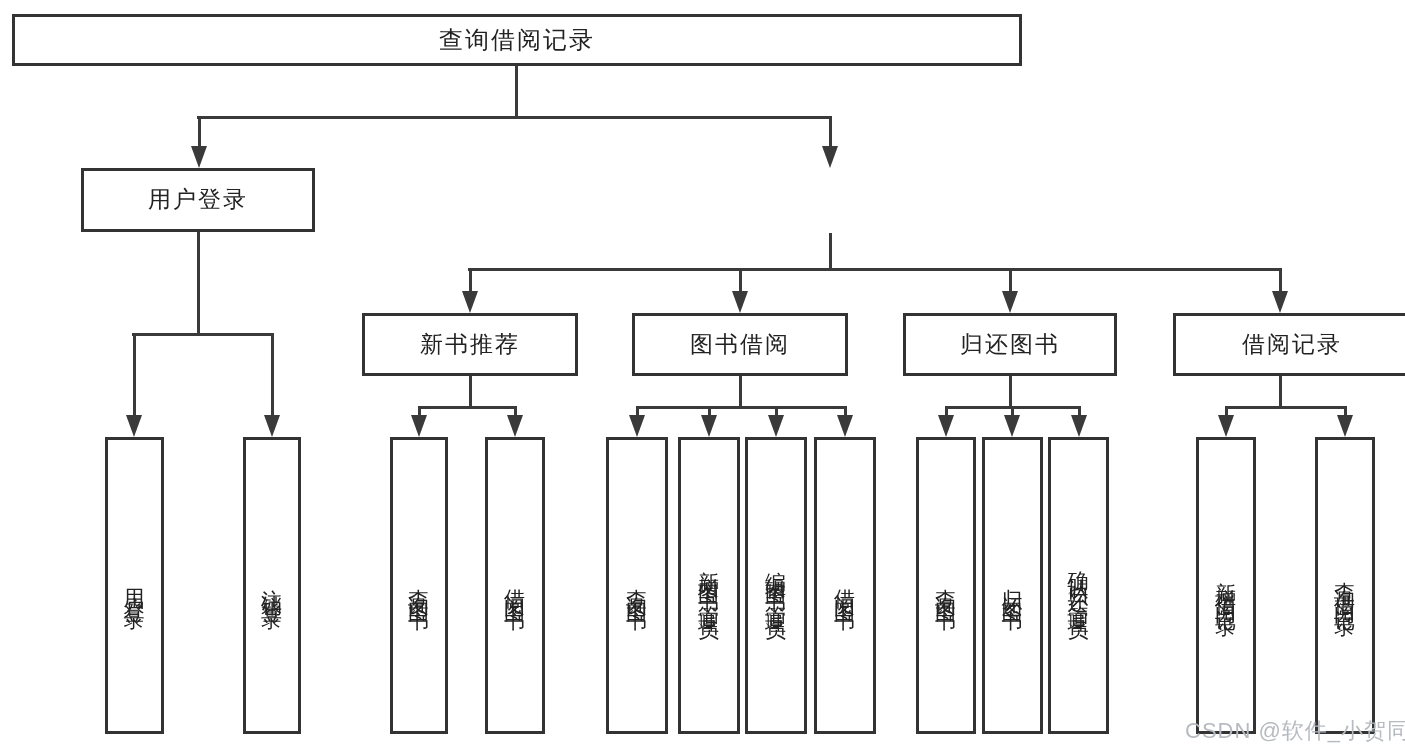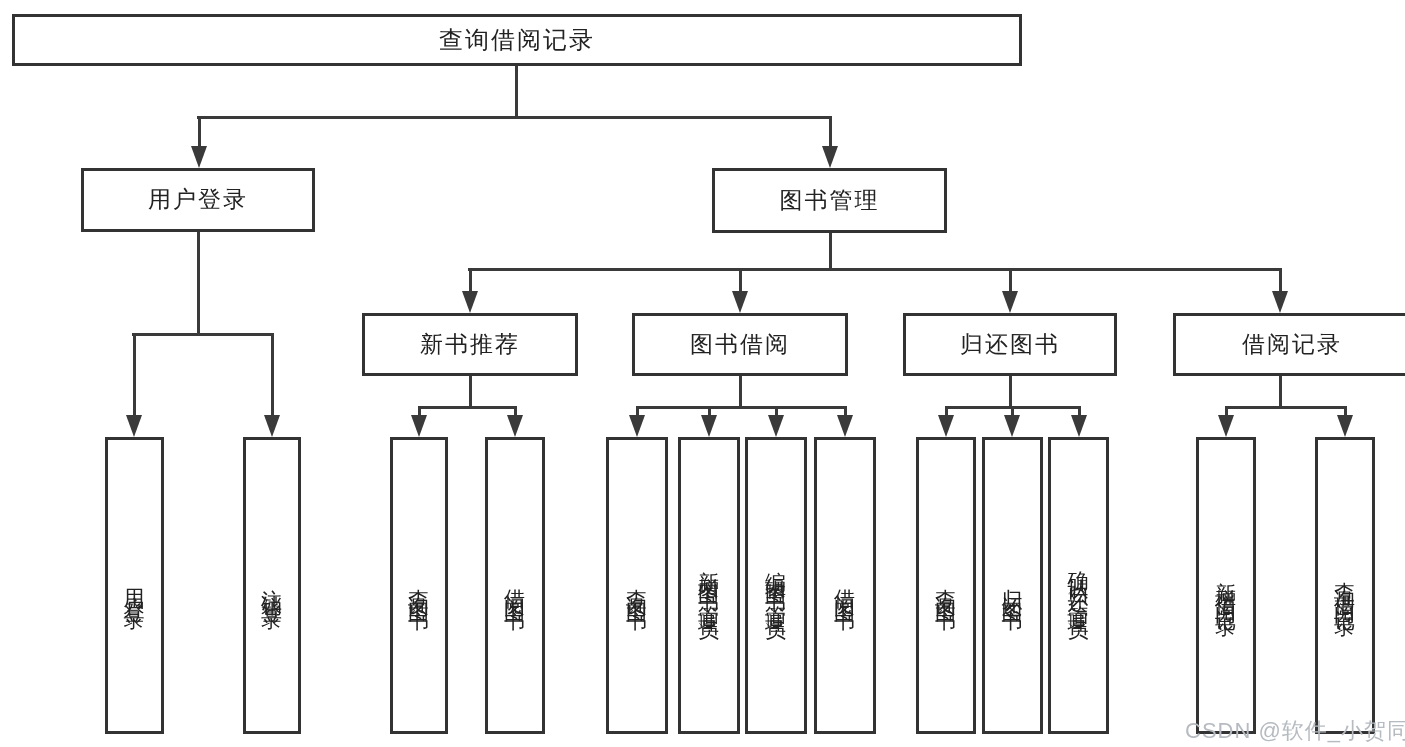--- a/index.html
+++ b/index.html
@@ -115,23 +115,20 @@
   <div class="vl" style="left:1344px;top:406px;height:11px;"></div>
   <div class="arr" style="left:1337px;top:415px;"></div>
 
   <div class="node root" style="left:12px;top:14px;width:1010px;height:52px;">
     <span>查询借阅记录</span>
   </div>
 
   <div class="node" style="left:81px;top:168px;width:234px;height:64px;">
     <span>用户登录</span>
   </div>
-  <div class="node" style="left:712px;top:168px;width:235px;height:65px;">
-    <span>图书管理</span>
-  </div>
 
   <div class="node" style="left:632px;top:313px;width:216px;height:63px;">
     <span>图书借阅</span>
   </div>
   <div class="node" style="left:362px;top:313px;width:216px;height:63px;">
     <span>新书推荐</span>
   </div>
   <div class="node" style="left:903px;top:313px;width:214px;height:63px;">
     <span>归还图书</span>
   </div>

